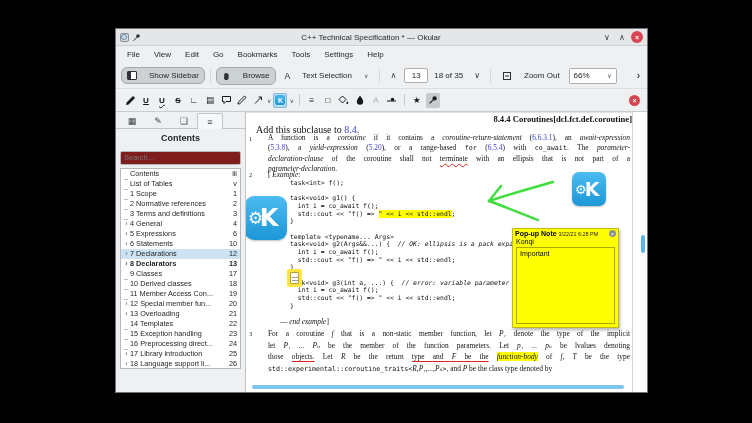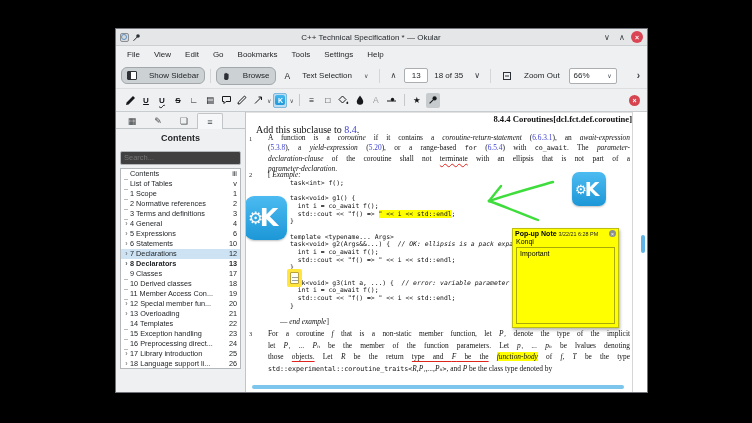--- a/index.html
+++ b/index.html
@@ -44,21 +44,21 @@
   .abar-close{margin-left:auto;width:11px;height:11px;border-radius:50%;background:#d6454f;color:#fff;font-size:7px;font-weight:bold;display:flex;align-items:center;justify-content:center}
   .disabled{color:#9da1a4}
   
   .wbody{flex:1;display:flex;min-height:0}
   .sidebar{width:130px;flex:0 0 auto;border-right:1px solid #c2c5c7;display:flex;flex-direction:column;background:#eff0f1}
   .tabs{height:17px;display:flex;align-items:flex-end;padding-left:3px;border-bottom:1px solid #c2c5c7}
   .tab{width:26px;height:16px;display:flex;align-items:center;justify-content:center;font-size:9px;color:#3c4043;border:1px solid transparent;border-bottom:none}
   .tab.sel{background:#f6f7f8;border-color:#c2c5c7;border-radius:2px 2px 0 0;position:relative;top:1px}
   .side-title{font-size:9px;font-weight:bold;text-align:center;padding:4px 0 2px}
   .searchwrap{padding:1px 4px 3px}
-  .search{width:100%;height:14px;border:1px solid #b4b8bb;border-radius:2px;font-size:7.5px;padding:0 3px;color:#8b8f92;background:#404040;font-family:inherit}
+  .search{width:100%;height:14px;border:1px solid #b4b8bb;border-radius:2px;font-size:7.5px;padding:0 3px;color:#8b8f92;background:#7f1d1d;font-family:inherit}
   .toclist{margin:0 4px;border:1px solid #b4b8bb;background:#fff;height:201px;overflow:hidden;font-size:7.3px}
   .toc-row{display:flex;align-items:center;height:10px;padding:0 3px 0 2px;color:#232629}
   .toc-row.sel{background:#cde3f4}
   .toc-row.bold{font-weight:bold}
   .toc-arrow{width:7px;flex:0 0 auto;color:#5d6164;font-size:7px;text-align:center;line-height:10px}
   .toc-arrow.leaf{position:relative}
   .toc-arrow.leaf::before{content:"";position:absolute;left:1px;top:5px;width:4px;border-top:1px solid #b9bcbe}
   .toc-label{flex:1;white-space:nowrap;overflow:hidden}
   .toc-page{margin-left:1px;flex:0 0 auto}
   

